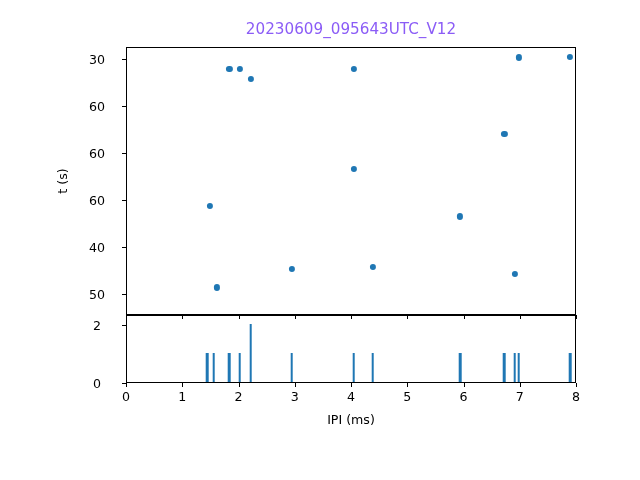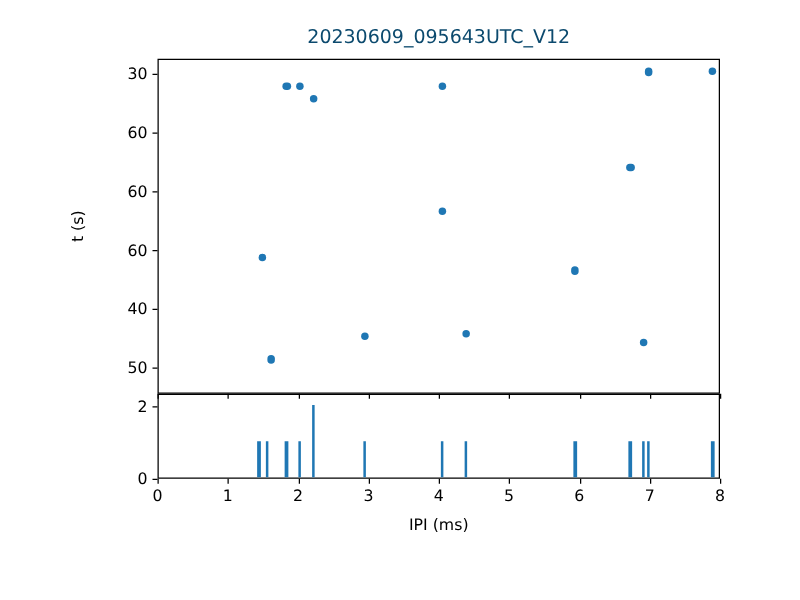--- a/index.html
+++ b/index.html
@@ -21,21 +21,21 @@
     background: #ffffff;
   }
   
   #title {
     position: absolute;
     left: 126px;
     top: 20px;
     width: 450px;
     text-align: center;
     font-size: 15.2px;
-    color: #0c4a6e;
+    color: #8b5cf6;
     letter-spacing: 0px;
     white-space: nowrap;
   }
   
   .axes-frame {
     position: absolute;
     box-sizing: border-box;
     border: 1.15px solid #000000;
     background: transparent;
   }
@@ -70,21 +70,21 @@
     width: 1.1px;
     height: 3.6px;
   }
   .tick-label {
     position: absolute;
     font-size: 12.6px;
     color: #000000;
     white-space: nowrap;
   }
   .tick-label-y {
-    text-align: right;
+    text-align: center;
     transform: translateY(-50%);
   }
   .tick-label-x {
     text-align: center;
     transform: translateX(-50%);
   }
   
   #ylabel-scatter {
     position: absolute;
     left: 62px;

